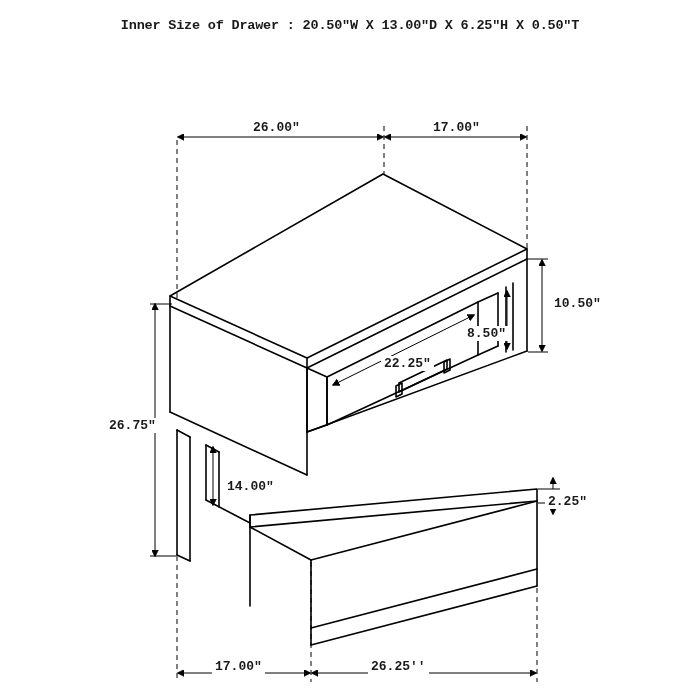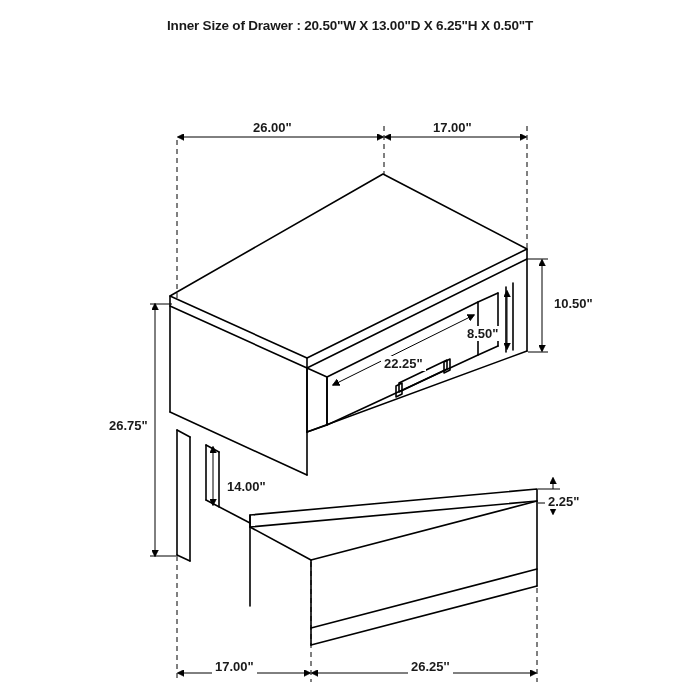--- a/index.html
+++ b/index.html
@@ -5,21 +5,21 @@
   html, body {
     margin: 0;
     padding: 0;
     background: #ffffff;
   }
   #page {
     position: relative;
     width: 607px;
     height: 700px;
     background: #ffffff;
-    font-family: Liberation Sans, sans-serif;
+    font-family: Liberation Mono, monospace;
     overflow: hidden;
   }
   #title {
     position: absolute;
     top: 18px;
     left: 0;
     width: 700px;
     text-align: center;
     font-size: 13.5px;
     font-weight: bold;
@@ -151,15 +151,15 @@
 
   <div class="dimlabel" style="left:250px; top:120px;">26.00"</div>
   <div class="dimlabel" style="left:430px; top:120px;">17.00"</div>
   <div class="dimlabel" style="left:551px; top:296px;">10.50"</div>
   <div class="dimlabel" style="left:464px; top:326px;">8.50"</div>
   <div class="dimlabel" style="left:381px; top:356px;">22.25"</div>
   <div class="dimlabel" style="left:106px; top:418px;">26.75"</div>
   <div class="dimlabel" style="left:224px; top:479px;">14.00"</div>
   <div class="dimlabel" style="left:545px; top:494px;">2.25"</div>
   <div class="dimlabel" style="left:212px; top:659px;">17.00"</div>
-  <div class="dimlabel" style="left:408px; top:659px;">26.25''</div>
+  <div class="dimlabel" style="left:368px; top:659px;">26.25''</div>
 
 </div>
 
 </body></html>

